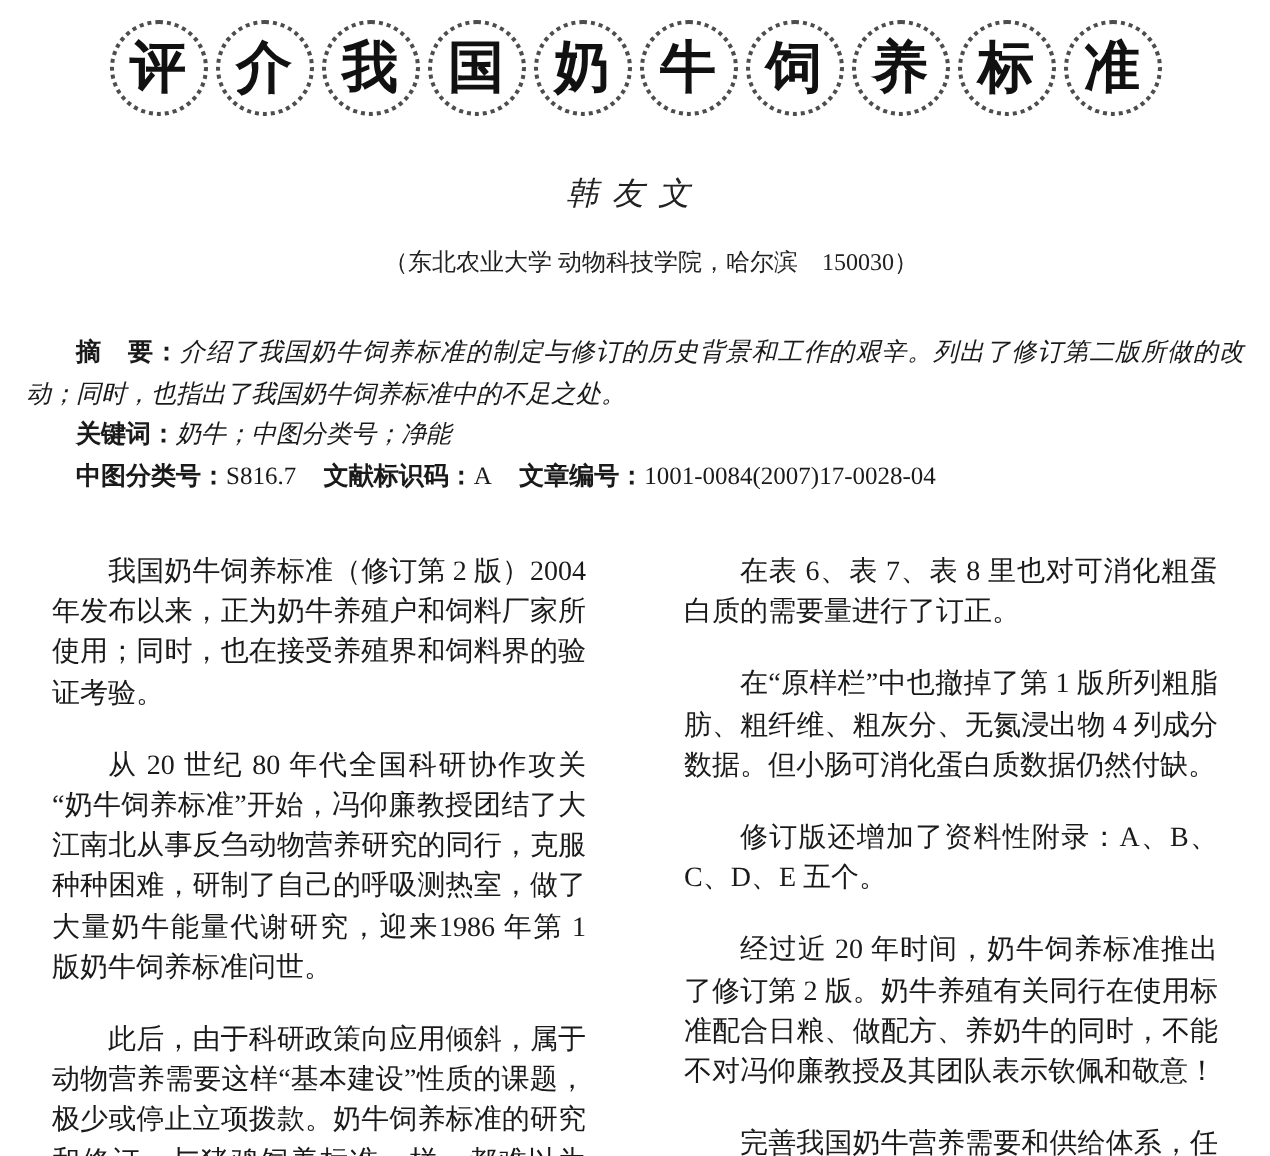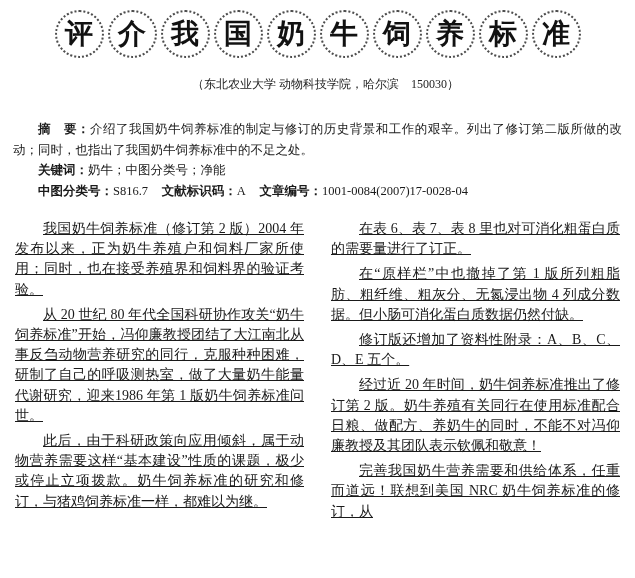--- a/index.html
+++ b/index.html
@@ -55,58 +55,58 @@
     margin: 26px 13px 0 13px;
     font-size: 12.5px;
     line-height: 20.5px;
   }
   .meta p { text-indent: 2em; text-align: justify; }
   .meta b {
     font-style: normal;
     font-weight: bold;
     font-family: "Liberation Sans", "DejaVu Sans", sans-serif;
   }
-  .meta .kai { }
+  .meta .kai { font-style: italic; }
   .clc span.val { margin-right: 1.1em; font-style: normal; font-family: Liberation Serif, serif; }
   
   .columns {
     display: flex;
     gap: 17px;
     margin: 13px 10px 0 10px;
   }
   .col {
     flex: 1 1 0;
     font-size: 14px;
     line-height: 20.2px;
   }
   .col p {
     text-indent: 2em;
     text-align: justify;
-    margin: 5px;
-    text-decoration: underline;
+    margin: 16px;
   }
 </style>
 </head>
 <body>
 
 <div class="page">
 
   <div class="title-row">
     <span class="tchar">评</span>
     <span class="tchar">介</span>
     <span class="tchar">我</span>
     <span class="tchar">国</span>
     <span class="tchar">奶</span>
     <span class="tchar">牛</span>
     <span class="tchar">饲</span>
     <span class="tchar">养</span>
     <span class="tchar">标</span>
     <span class="tchar">准</span>
   </div>
 
+  <div class="author">韩友文</div>
   <div class="affiliation">（东北农业大学 动物科技学院，哈尔滨　150030）</div>
 
   <div class="meta">
     <p class="abstract"><b>摘　要：</b><span class="kai">介绍了我国奶牛饲养标准的制定与修订的历史背景和工作的艰辛。列出了修订第二版所做的改动；同时，也指出了我国奶牛饲养标准中的不足之处。</span></p>
     <p class="keywords"><b>关键词：</b><span class="kai">奶牛；中图分类号；净能</span></p>
     <p class="clc"><b>中图分类号：</b><span class="val">S816.7</span><b>文献标识码：</b><span class="val">A</span><b>文章编号：</b><span class="val">1001-0084(2007)17-0028-04</span></p>
   </div>
 
   <div class="columns">
     <div class="col">

